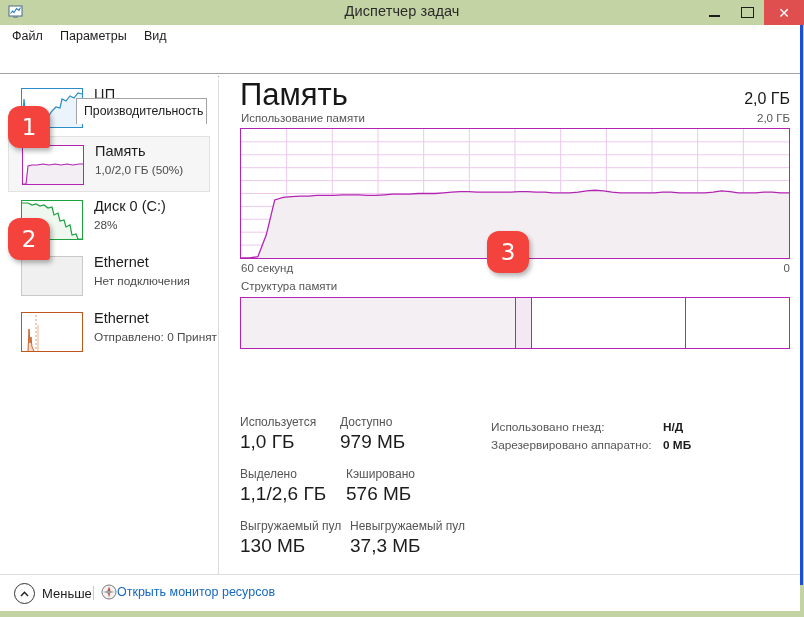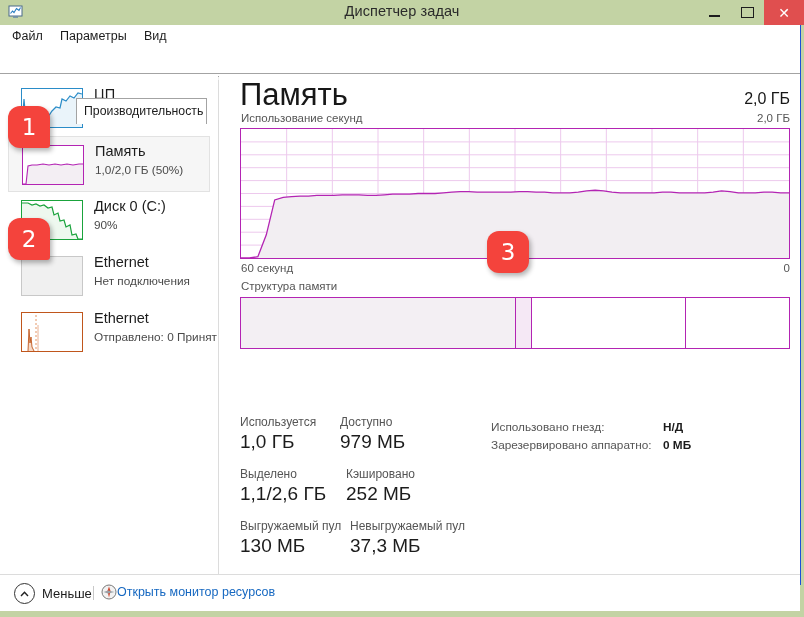--- a/index.html
+++ b/index.html
@@ -69,21 +69,21 @@
     line-height: 1;
     font-family: "DejaVu Sans", sans-serif;
   }
 
   
   .client {
     position: absolute;
     left: 0; top: 25px;
     width: 800px; height: 560px;
     background: #ffffff;
-    border-right: 1px solid #1d4ed8;
+    border-right: 3px solid #1d4ed8;
   }
 
   
   .menubar {
     position: absolute;
     left: 0; top: 0;
     width: 800px; height: 24px;
     background: #ffffff;
   }
   .menu-item {
@@ -418,21 +418,21 @@
       </div>
 
       <div class="res-card" style="top:118px">
         <div class="res-thumb" style="border:1px solid #1aa33c">
           <svg width="60" height="38" viewBox="0 0 60 38" preserveAspectRatio="none">
             <polygon points="0,2 6,2 10,4 14,3 18,5 22,4 26,7 30,6 32,14 36,12 38,20 42,19 44,26 48,24 50,34 54,33 56,38 60,38 60,38 0,38" fill="#eef8ef"></polygon>
             <polyline points="0,2 6,2 10,4 14,3 18,5 22,4 26,7 30,6 32,14 36,12 38,20 42,19 44,26 48,24 50,34 54,33 56,38 60,38" fill="none" stroke="#1aa33c" stroke-width="1.2"></polyline>
           </svg>
         </div>
         <div class="res-title">Диск 0 (C:)</div>
-        <div class="res-sub">90%</div>
+        <div class="res-sub">28%</div>
       </div>
 
       <div class="res-card" style="top:174px">
         <div class="res-thumb" style="border:1px solid #c8c8c8;background:#f0f0f0"></div>
         <div class="res-title">Ethernet</div>
         <div class="res-sub">Нет подключения</div>
       </div>
 
       <div class="res-card" style="top:230px">
         <div class="res-thumb" style="border:1px solid #c0561c">
@@ -446,21 +446,21 @@
         <div class="res-title">Ethernet</div>
         <div class="res-sub">Отправлено: 0 Принят</div>
       </div>
     </div>
 
     <div class="splitter"></div>
 
     <div class="content">
       <div class="c-title">Память</div>
       <div class="c-total">2,0 ГБ</div>
-      <div class="c-graphlabel">Использование секунд</div>
+      <div class="c-graphlabel">Использование памяти</div>
       <div class="c-graphmax">2,0 ГБ</div>
 
       <div class="graph-box">
         <svg class="graph-svg" id="usage-chart" width="548" height="129" viewBox="0 0 548 129" preserveAspectRatio="none">
             <line x1="45.666666666666664" y1="0" x2="45.666666666666664" y2="129" stroke="#edc9ed" stroke-width="1"></line>
             <line x1="91.33333333333333" y1="0" x2="91.33333333333333" y2="129" stroke="#edc9ed" stroke-width="1"></line>
             <line x1="137" y1="0" x2="137" y2="129" stroke="#edc9ed" stroke-width="1"></line>
             <line x1="182.66666666666666" y1="0" x2="182.66666666666666" y2="129" stroke="#edc9ed" stroke-width="1"></line>
             <line x1="228.33333333333331" y1="0" x2="228.33333333333331" y2="129" stroke="#edc9ed" stroke-width="1"></line>
             <line x1="274" y1="0" x2="274" y2="129" stroke="#edc9ed" stroke-width="1"></line>
@@ -501,21 +501,21 @@
       <div class="stat" style="left:121px;top:341px">
         <div class="stat-label">Доступно</div>
         <div class="stat-value">979 МБ</div>
       </div>
       <div class="stat" style="left:21px;top:393px">
         <div class="stat-label">Выделено</div>
         <div class="stat-value">1,1/2,6 ГБ</div>
       </div>
       <div class="stat" style="left:127px;top:393px">
         <div class="stat-label">Кэшировано</div>
-        <div class="stat-value">252 МБ</div>
+        <div class="stat-value">576 МБ</div>
       </div>
       <div class="stat" style="left:21px;top:445px">
         <div class="stat-label">Выгружаемый пул</div>
         <div class="stat-value">130 МБ</div>
       </div>
       <div class="stat" style="left:131px;top:445px">
         <div class="stat-label">Невыгружаемый пул</div>
         <div class="stat-value">37,3 МБ</div>
       </div>
 

